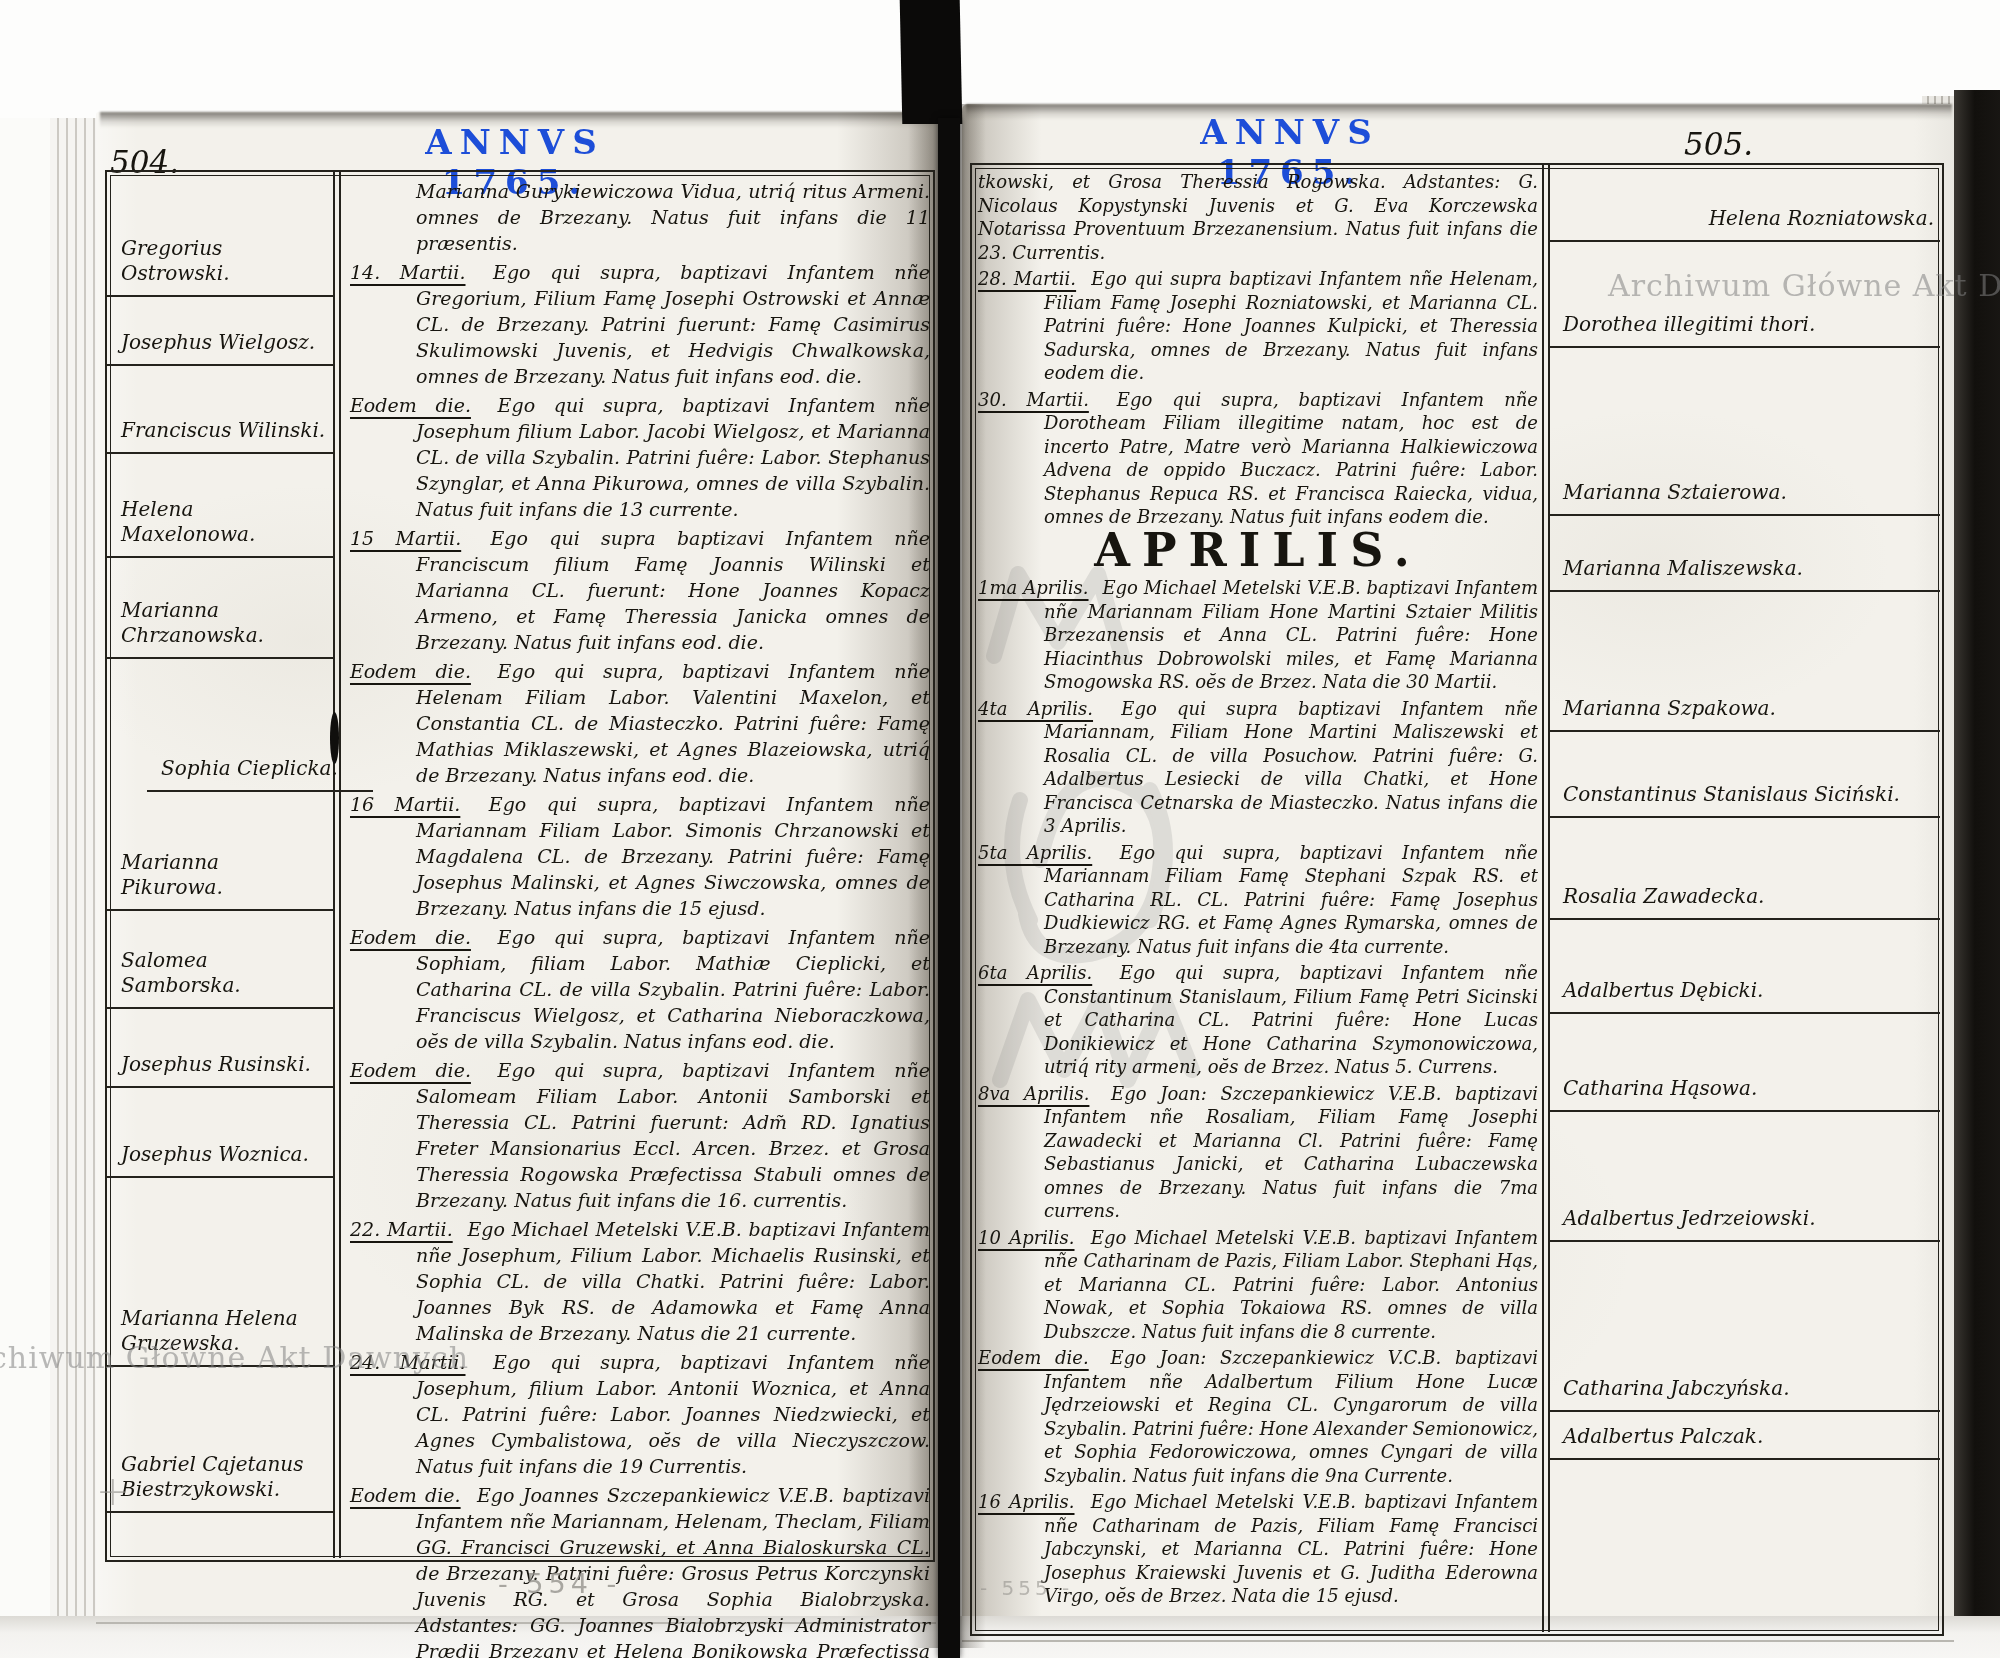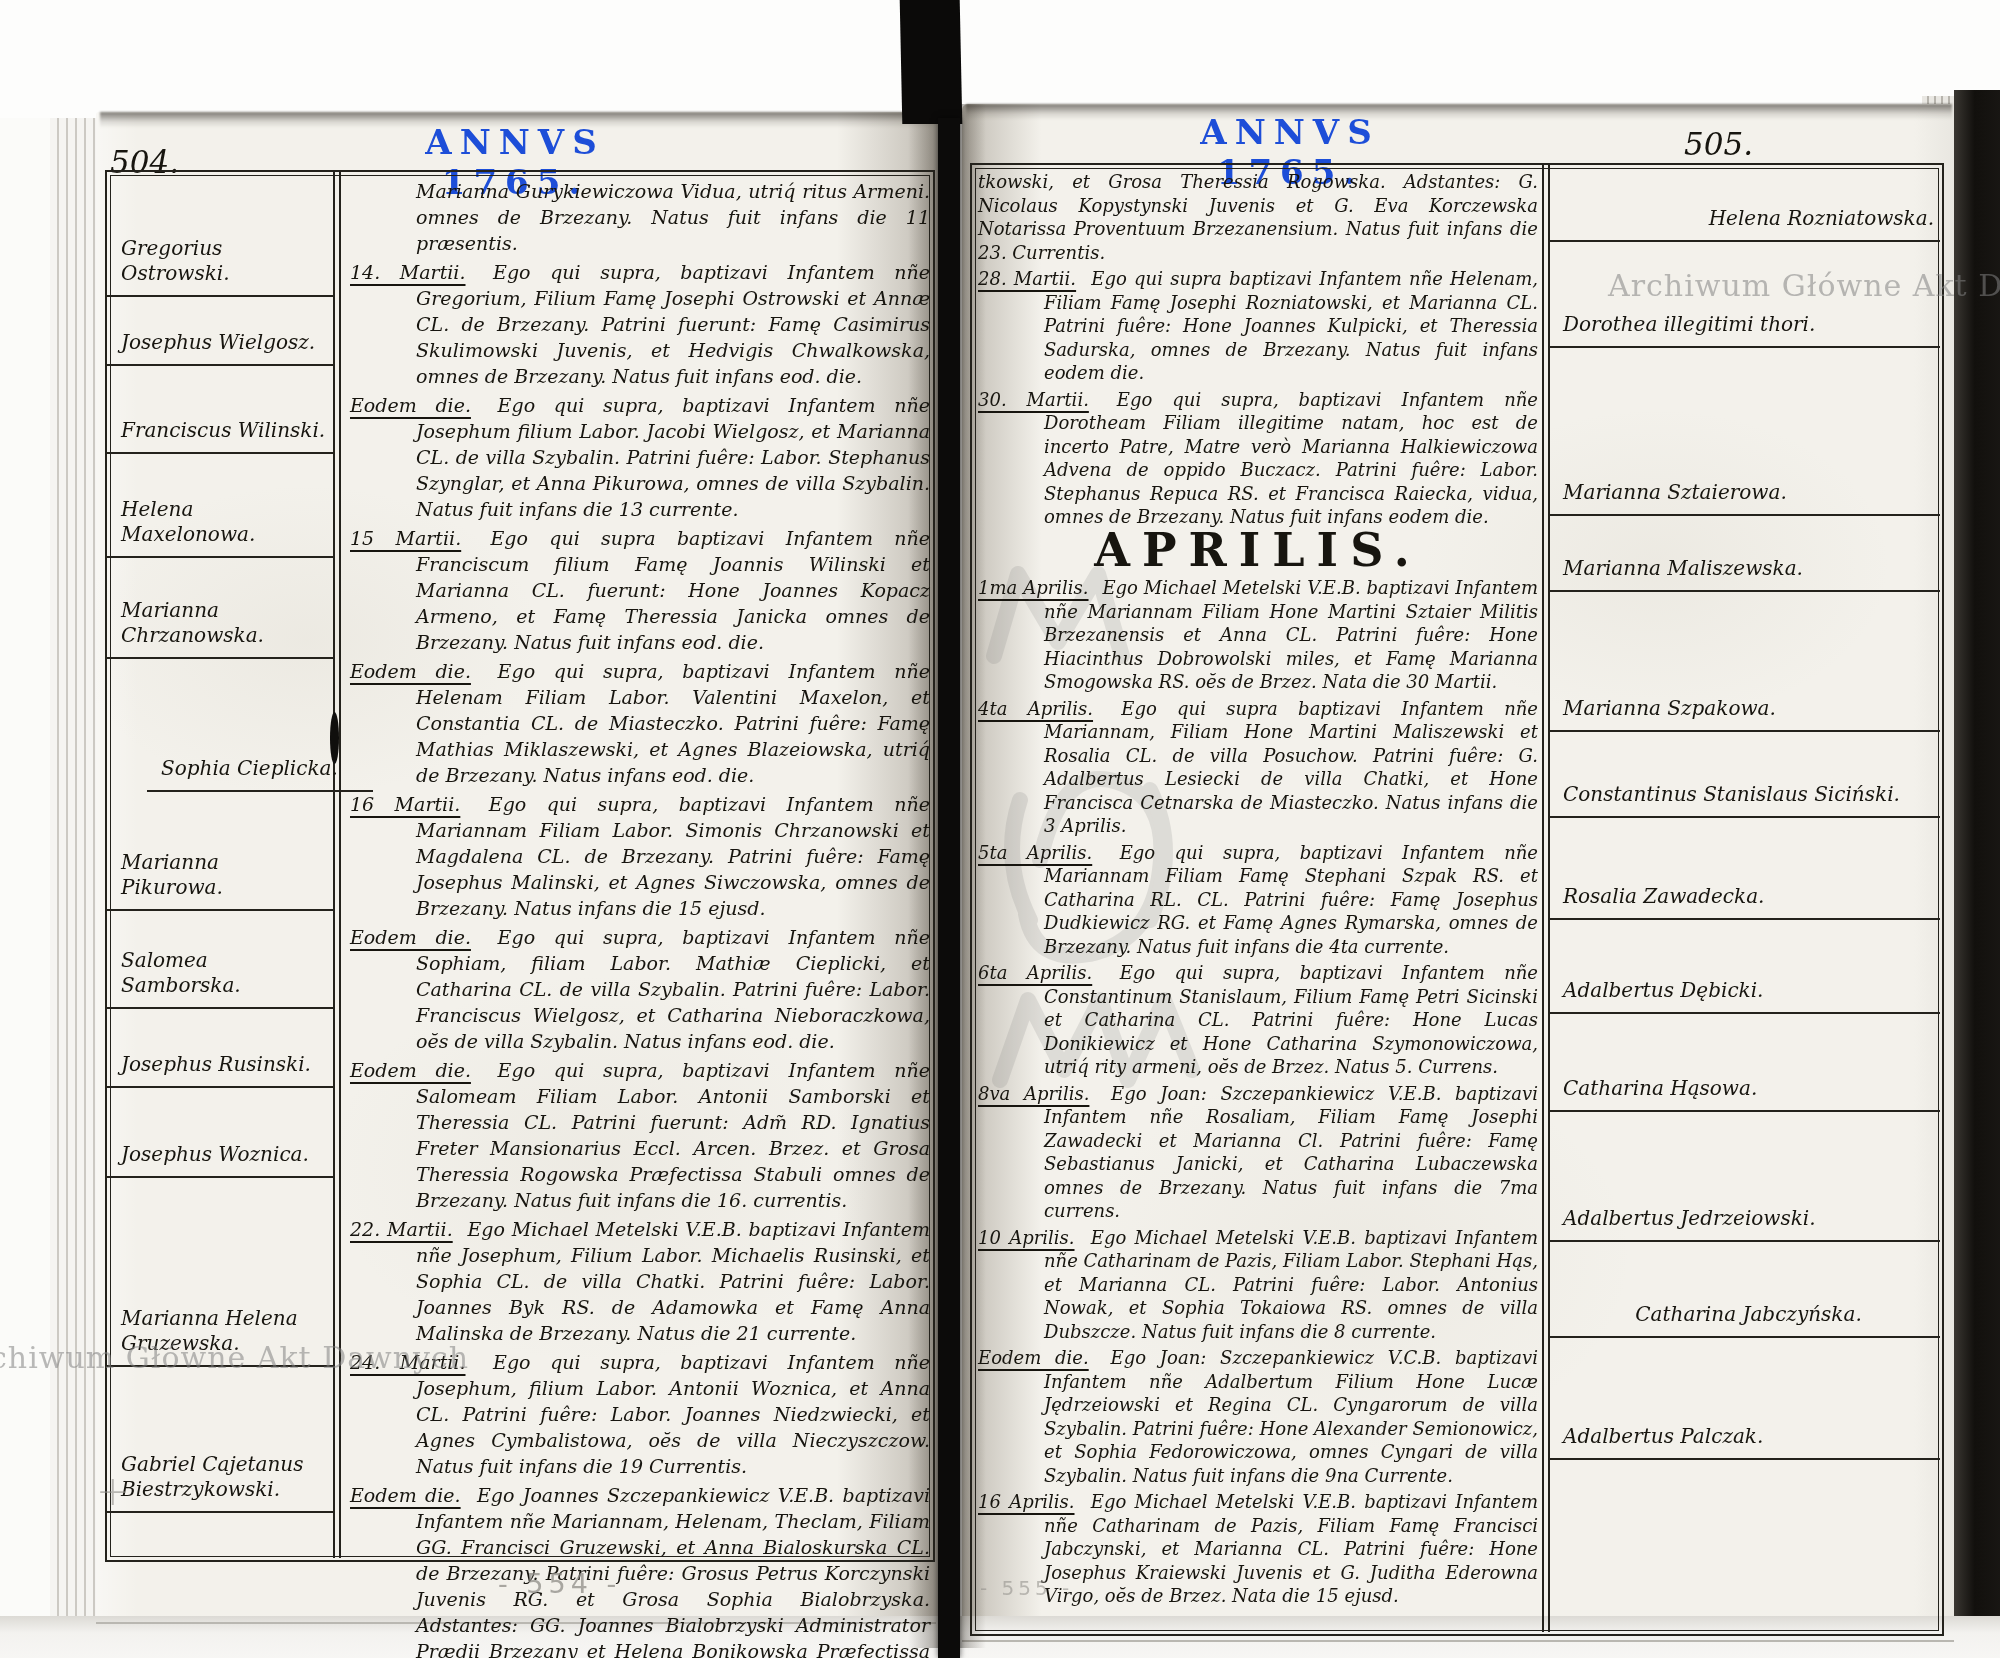--- a/index.html
+++ b/index.html
@@ -144,21 +144,21 @@
       <div class="margin-row rm" style="top: 206px; text-align: right;">Helena Rozniatowska.</div>
       <div class="margin-row rm" style="top: 312px;">Dorothea illegitimi thori.</div>
       <div class="margin-row rm" style="top: 480px;">Marianna Sztaierowa.</div>
       <div class="margin-row rm" style="top: 556px;">Marianna Maliszewska.</div>
       <div class="margin-row rm" style="top: 696px;">Marianna Szpakowa.</div>
       <div class="margin-row rm" style="top: 782px;">Constantinus Stanislaus Siciński.</div>
       <div class="margin-row rm" style="top: 884px;">Rosalia Zawadecka.</div>
       <div class="margin-row rm" style="top: 978px;">Adalbertus Dębicki.</div>
       <div class="margin-row rm" style="top: 1076px;">Catharina Hąsowa.</div>
       <div class="margin-row rm" style="top: 1206px;">Adalbertus Jedrzeiowski.</div>
-      <div class="margin-row rm" style="top: 1302px; text-align: center;">Catharina Jabczyńska.</div>
+      <div class="margin-row rm" style="top: 1376px;">Catharina Jabczyńska.</div>
       <div class="margin-row rm" style="top: 1424px;">Adalbertus Palczak.</div>
     </div>
 
   <div class="textcol lp" id="left-entries">
       <div class="entry cont indent">Marianna Gurykiewiczowa Vidua, utriq́ ritus Armeni. omnes de Brzezany. Natus fuit infans die 11 præsentis.</div>
       <div class="entry"><span class="date-label">14. Martii.</span> Ego qui supra, baptizavi Infantem nñe Gregorium, Filium Famę Josephi Ostrowski et Annæ CL. de Brzezany. Patrini fuerunt: Famę Casimirus Skulimowski Juvenis, et Hedvigis Chwalkowska, omnes de Brzezany. Natus fuit infans eod. die.</div>
       <div class="entry"><span class="date-label">Eodem die.</span> Ego qui supra, baptizavi Infantem nñe Josephum filium Labor. Jacobi Wielgosz, et Marianna CL. de villa Szybalin. Patrini fuêre: Labor. Stephanus Szynglar, et Anna Pikurowa, omnes de villa Szybalin. Natus fuit infans die 13 currente.</div>
       <div class="entry"><span class="date-label">15 Martii.</span> Ego qui supra baptizavi Infantem nñe Franciscum filium Famę Joannis Wilinski et Marianna CL. fuerunt: Hone Joannes Kopacz Armeno, et Famę Theressia Janicka omnes de Brzezany. Natus fuit infans eod. die.</div>
       <div class="entry"><span class="date-label">Eodem die.</span> Ego qui supra, baptizavi Infantem nñe Helenam Filiam Labor. Valentini Maxelon, et Constantia CL. de Miasteczko. Patrini fuêre: Famę Mathias Miklaszewski, et Agnes Blazeiowska, utriq́ de Brzezany. Natus infans eod. die.</div>
       <div class="entry"><span class="date-label">16 Martii.</span> Ego qui supra, baptizavi Infantem nñe Mariannam Filiam Labor. Simonis Chrzanowski et Magdalena CL. de Brzezany. Patrini fuêre: Famę Josephus Malinski, et Agnes Siwczowska, omnes de Brzezany. Natus infans die 15 ejusd.</div>

